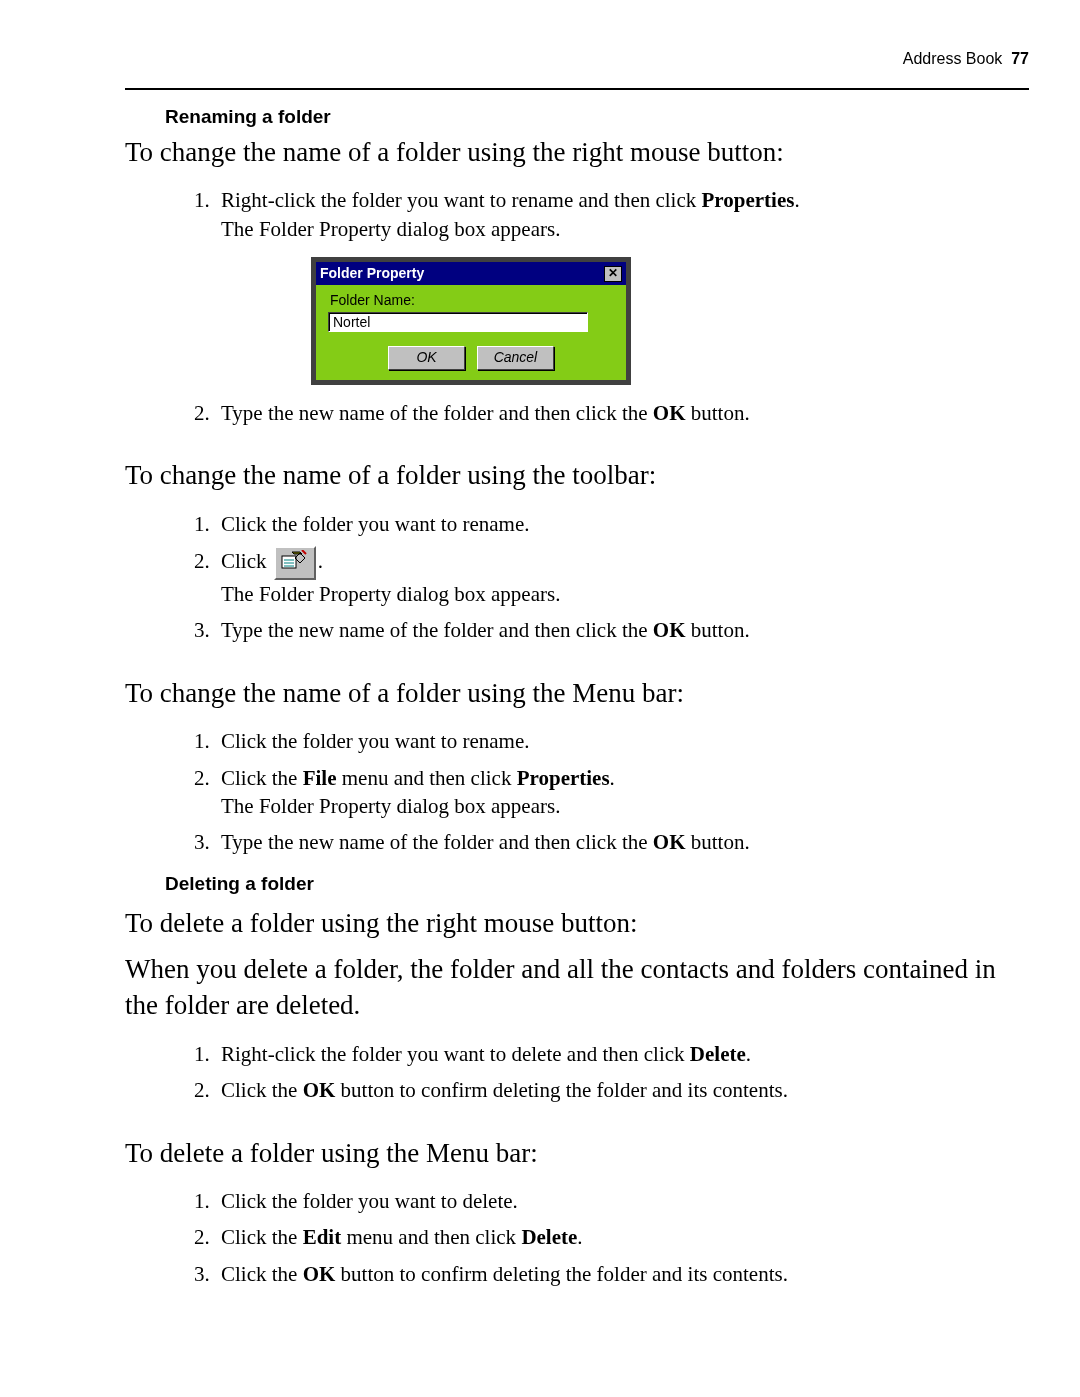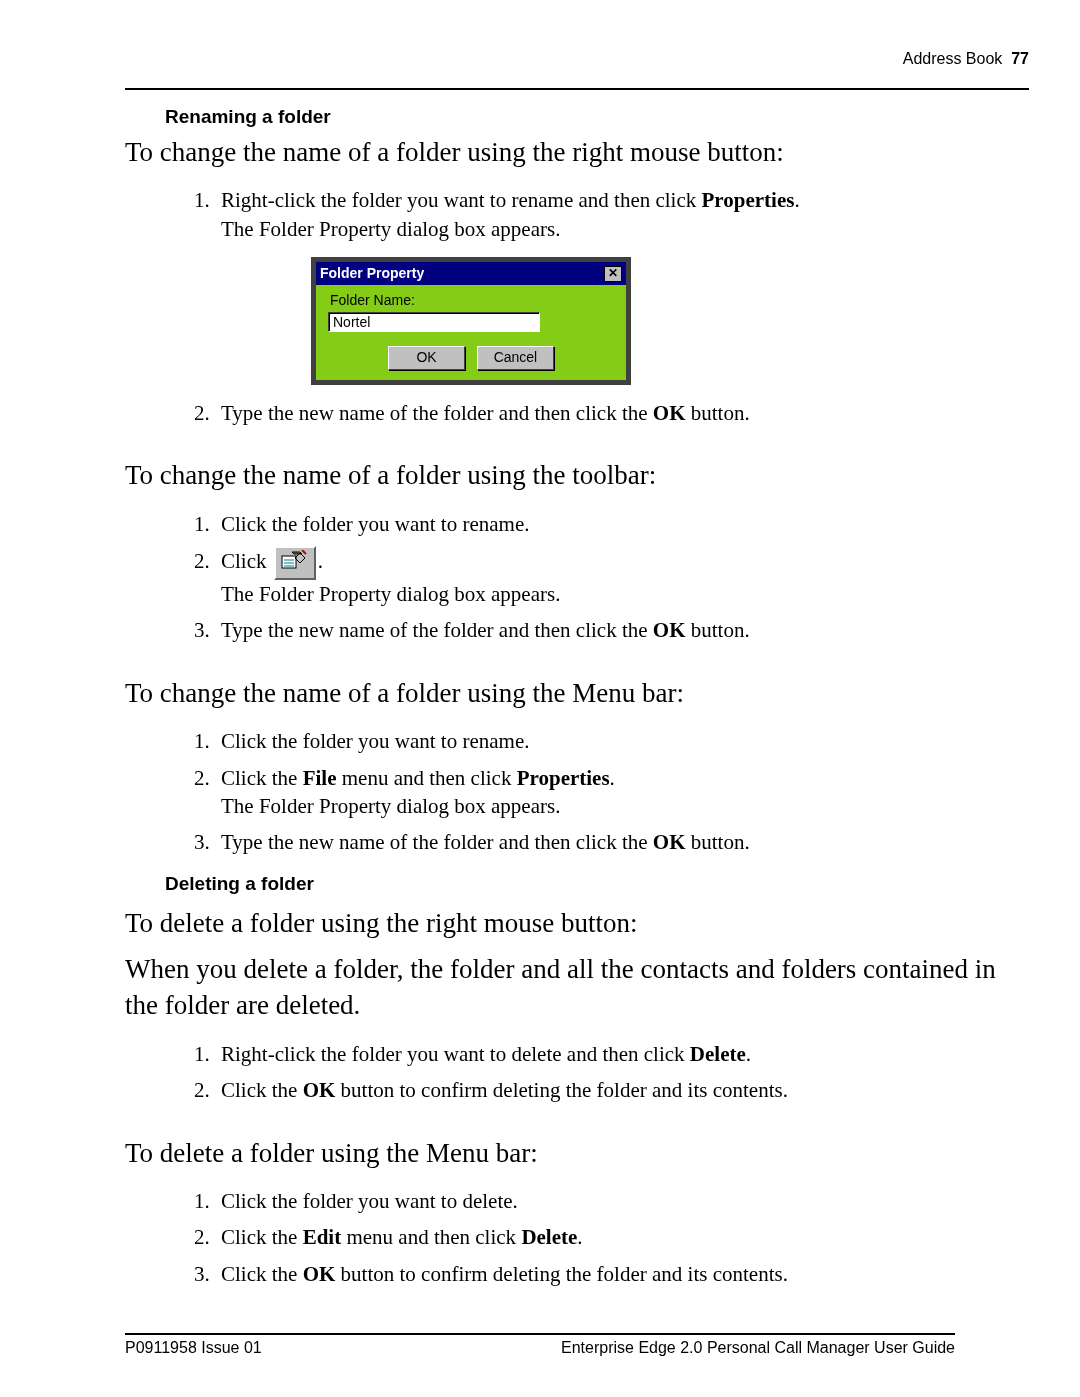--- a/index.html
+++ b/index.html
@@ -75,36 +75,37 @@
     border: 1px solid #000;
     color: #000;
     font-size: 12px;
     line-height: 12px;
     text-align: center;
     font-weight: bold;
   }
   .dlg-body { padding: 4px 10px 10px 10px; }
   .dlg-label { margin: 2px 0 2px 4px; font-size: 14px; }
   .dlg-input {
-    width: 212px;
+    width: 260px;
     height: 20px;
     background: #fff;
     border-top: 1px solid #404040;
     border-left: 1px solid #404040;
     border-right: 1px solid #fff;
     border-bottom: 1px solid #fff;
     box-shadow: inset 1px 1px 0 #000;
     padding: 1px 4px;
     font-size: 14px;
     box-sizing: border-box;
     margin-left: 2px;
   }
   .dlg-buttons {
     text-align: center;
     margin-top: 14px;
+    font-style: italic;
   }
   .winbtn {
     display: inline-block;
     width: 75px;
     height: 22px;
     line-height: 20px;
     background: #c0c0c0;
     border-top: 1px solid #fff;
     border-left: 1px solid #fff;
     border-right: 1px solid #404040;
@@ -239,17 +240,13 @@
   <ol class="steps">
     <li>Click the folder you want to delete.</li>
     <li>
       <span>Click the </span><b>Edit</b><span> menu and then click </span><b>Delete</b><span>.</span>
     </li>
     <li>
       <span>Click the </span><b>OK</b><span> button to confirm deleting the folder and its contents.</span>
     </li>
   </ol>
 
-  <div class="footer">
-    <span>P0911958 Issue 01</span>
-    <span>Enterprise Edge 2.0 Personal Call Manager User Guide</span>
-  </div>
 </div>
 
 </body></html>

